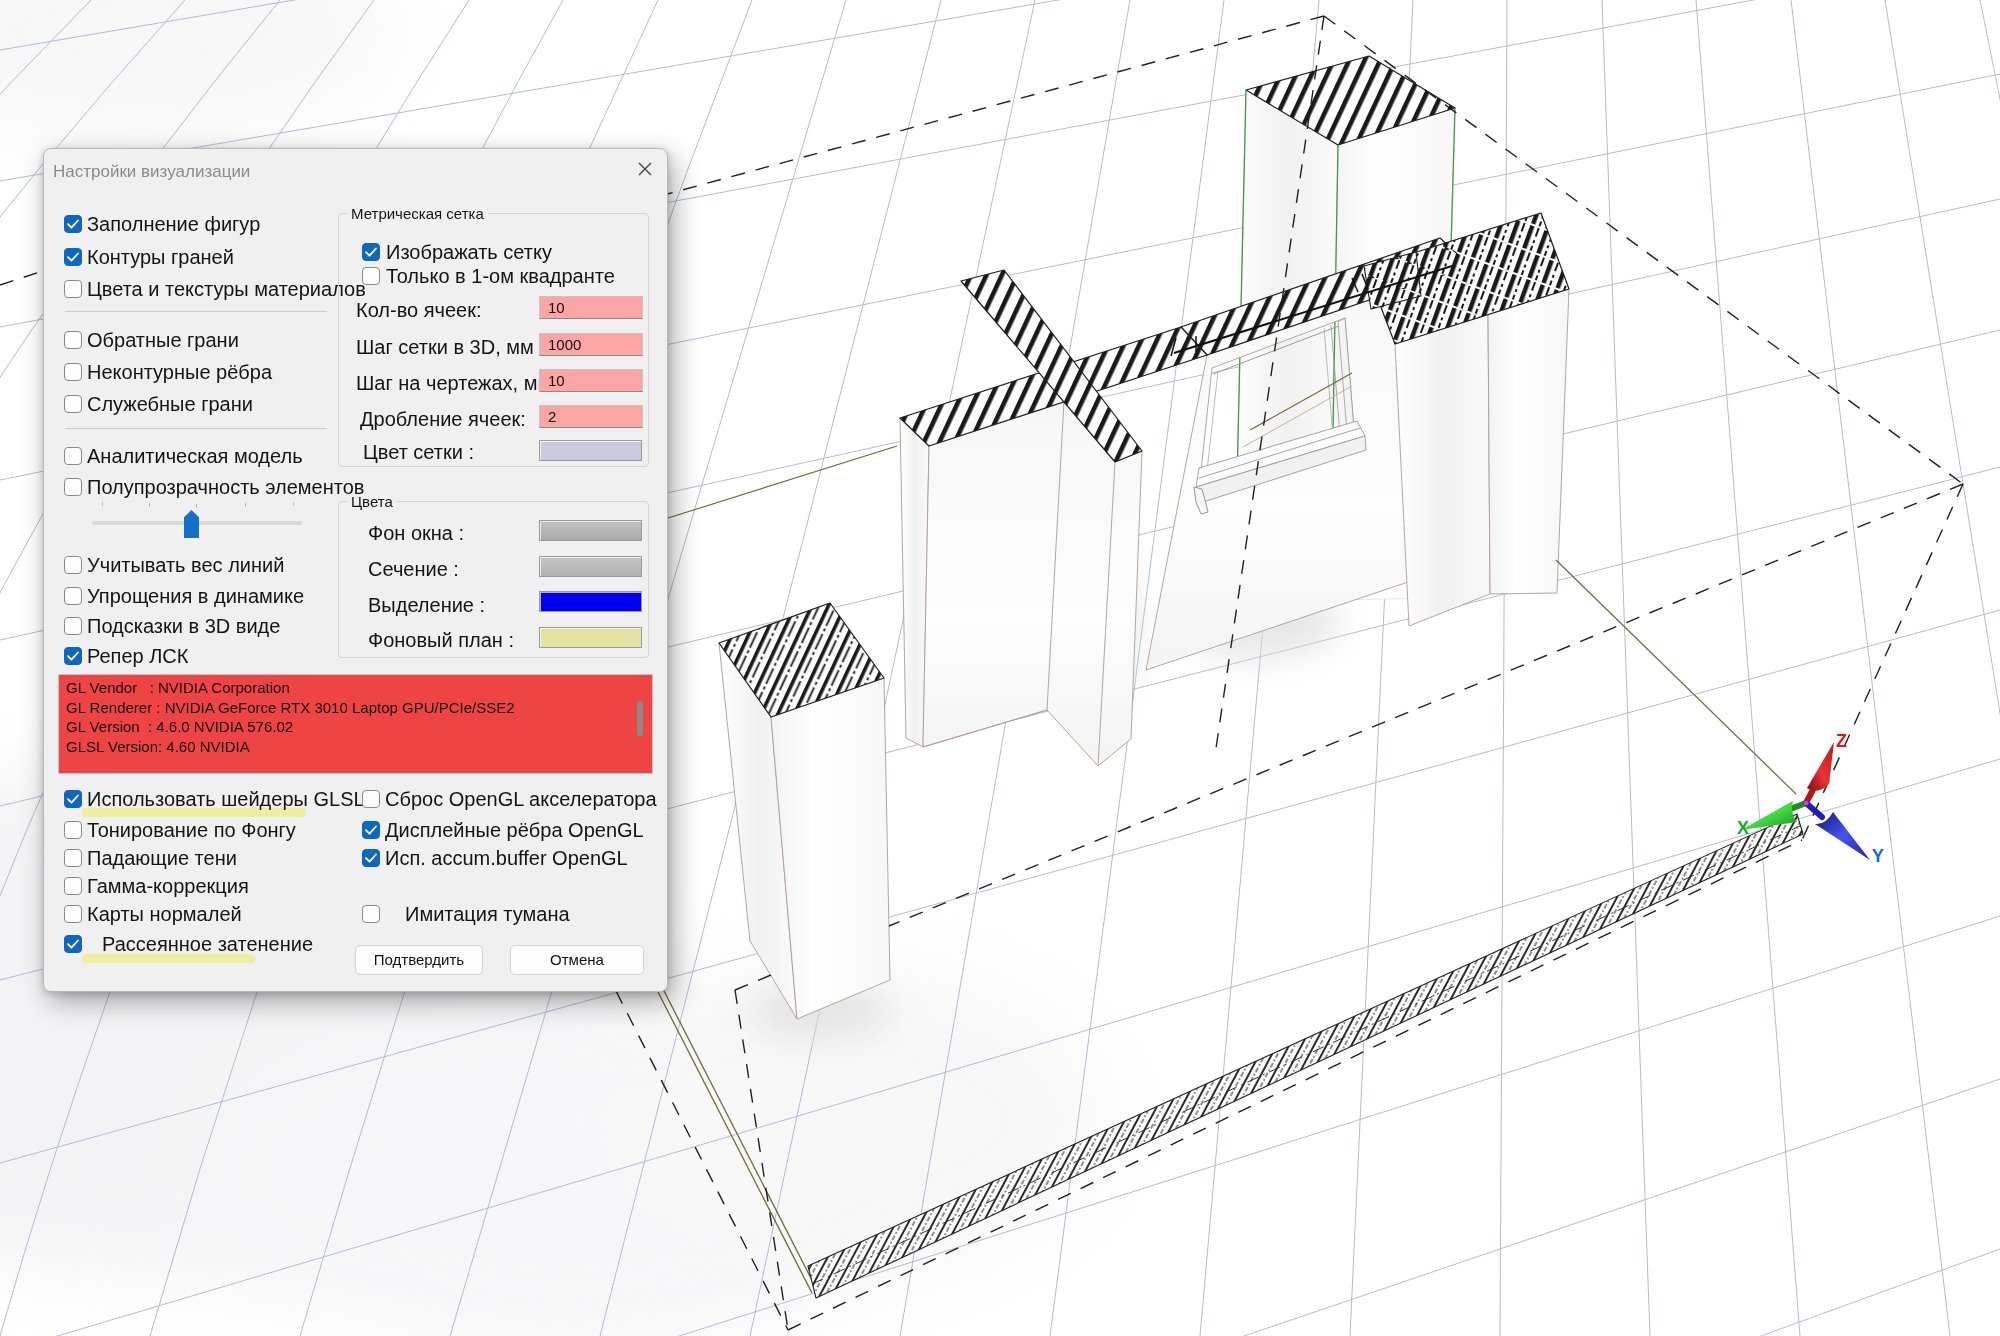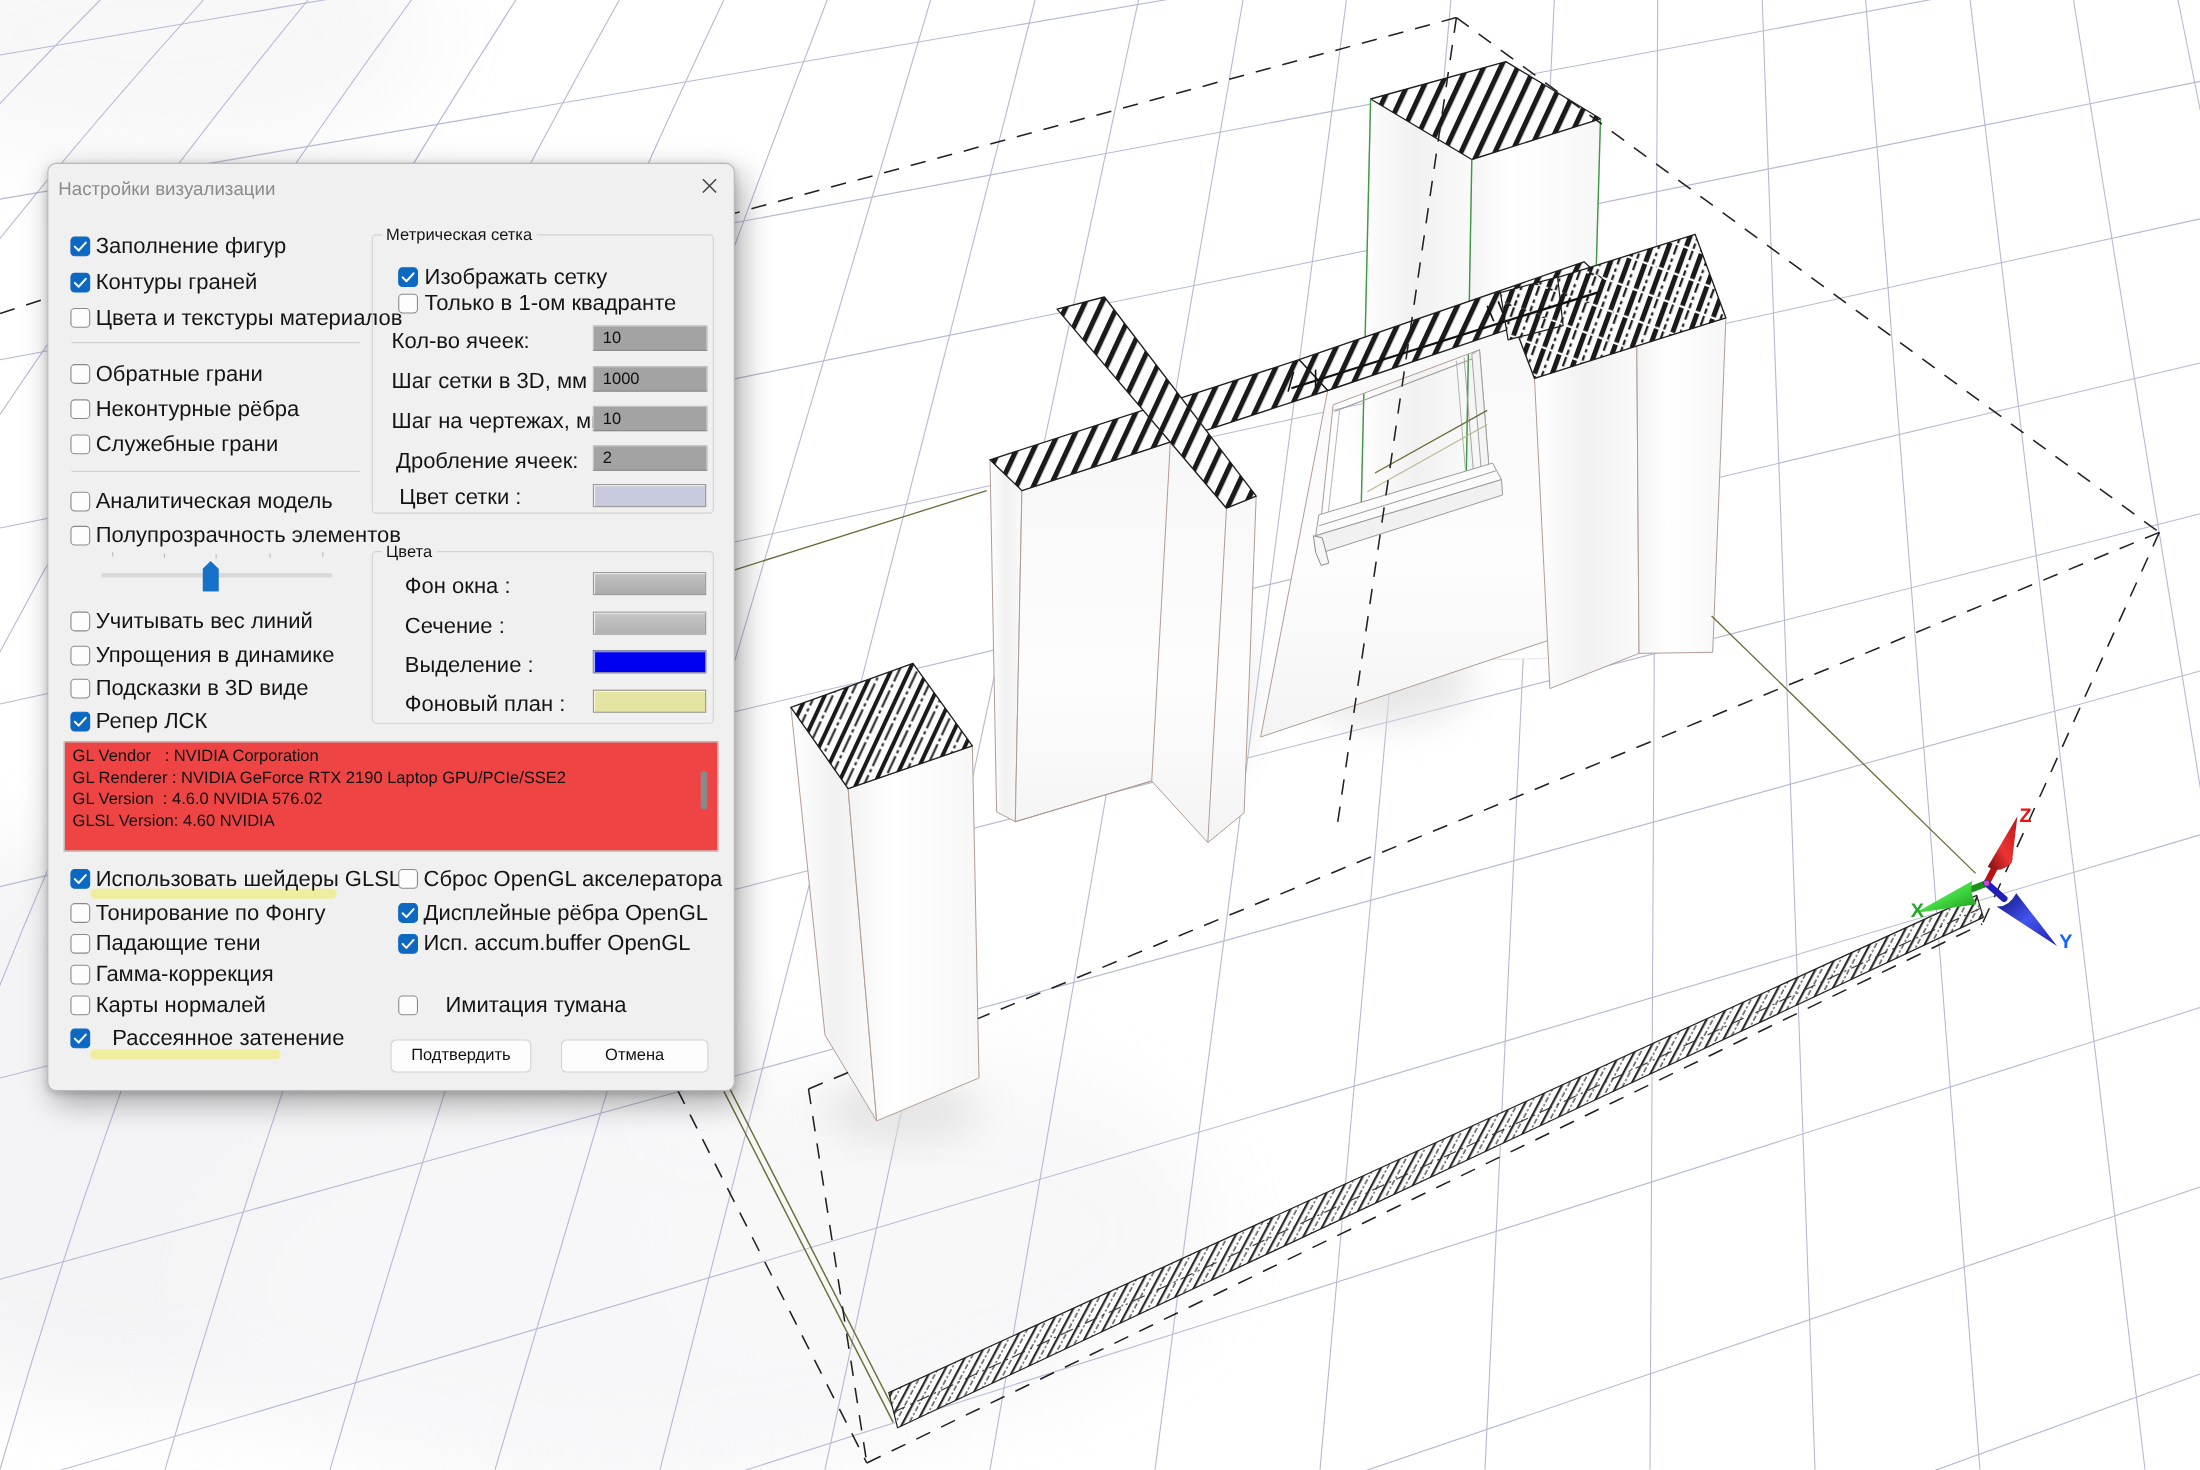--- a/index.html
+++ b/index.html
@@ -19,21 +19,21 @@
 .track{position:absolute;height:4px;background:#d9d9d9;border-radius:2px}
 .thumb{position:absolute;width:15px;height:28px;background:#1470c8;clip-path:polygon(50% 0,100% 26%,100% 100%,0 100%,0 26%)}
 .glbox{position:absolute;left:58px;top:674px;width:595px;height:100px;background:#ef4444;border:1px solid #c6c6c6;padding:3px 0 0 7px}
 .glline{font-size:15px;color:#101010;line-height:19.5px;white-space:pre}
 .glthumb{position:absolute;right:9px;top:26px;width:6px;height:35px;background:#8a8a8a;border-radius:3px}
 .hl{position:absolute;height:9px;background:#eeee9e;border-radius:4px}
 .btn{position:absolute;height:30px;background:#fdfdfd;border:1px solid #d2d2d2;border-radius:5px;
  font-size:15px;color:#111;text-align:center;line-height:28px}
 .grp{position:absolute;border:1px solid #d2d2d2;border-radius:4px}
 .grp legend{font-size:15px;color:#141414;margin-left:8px;padding:0 4px}
-.inp{position:absolute;width:104px;height:23px;background:#a3a3a3;border:1px solid #c4c4c4;border-bottom-color:#8a8a8a;
+.inp{position:absolute;width:104px;height:23px;background:#fca5a5;border:1px solid #c4c4c4;border-bottom-color:#8a8a8a;
  font-size:15px;color:#111;padding:2px 0 0 8px}
 .sw{position:absolute;width:103px;height:21px;border:1px solid #9a9a9a;box-shadow:inset 1px 1px 0 rgba(255,255,255,.7)}
 </style></head>
 <body>
 <div id="wrap">
 <div id="scene"><svg width="2000" height="1336" viewBox="0 0 2000 1336" xmlns="http://www.w3.org/2000/svg">
 <defs>
 <pattern id="hatch1" patternUnits="userSpaceOnUse" width="14" height="14" patternTransform="rotate(25)">
   <rect width="14" height="14" fill="#fdfdfd"></rect>
   <rect x="0" width="4.6" height="14" fill="#1a1a1a"></rect>
@@ -272,21 +272,21 @@
 <div class="cb " style="left:64px;top:617px"></div>
       <div class="lb" style="left:87px;top:615px">Подсказки в 3D виде</div>
 <div class="cb on" style="left:64px;top:647px">
         <svg width="18" height="18" viewBox="0 0 18 18">
           <path d="M4 9.2 L7.5 12.7 L14 5.5" stroke="#fff" stroke-width="1.8" fill="none" stroke-linecap="round" stroke-linejoin="round"></path>
         </svg>
       </div>
       <div class="lb" style="left:87px;top:645px">Репер ЛСК</div>
 <div class="glbox">
         <div class="glline">GL Vendor&nbsp;&nbsp;&nbsp;: NVIDIA Corporation</div>
-<div class="glline">GL Renderer : NVIDIA GeForce RTX 2190 Laptop GPU/PCIe/SSE2</div>
+<div class="glline">GL Renderer : NVIDIA GeForce RTX 3010 Laptop GPU/PCIe/SSE2</div>
 <div class="glline">GL Version&nbsp;&nbsp;: 4.6.0 NVIDIA 576.02</div>
 <div class="glline">GLSL Version: 4.60 NVIDIA</div>
 <div class="glthumb"></div>
       </div>
 <div class="hl" style="left:82px;top:808px;width:224px"></div>
 <div class="cb on" style="left:64px;top:790px">
         <svg width="18" height="18" viewBox="0 0 18 18">
           <path d="M4 9.2 L7.5 12.7 L14 5.5" stroke="#fff" stroke-width="1.8" fill="none" stroke-linecap="round" stroke-linejoin="round"></path>
         </svg>
       </div>

